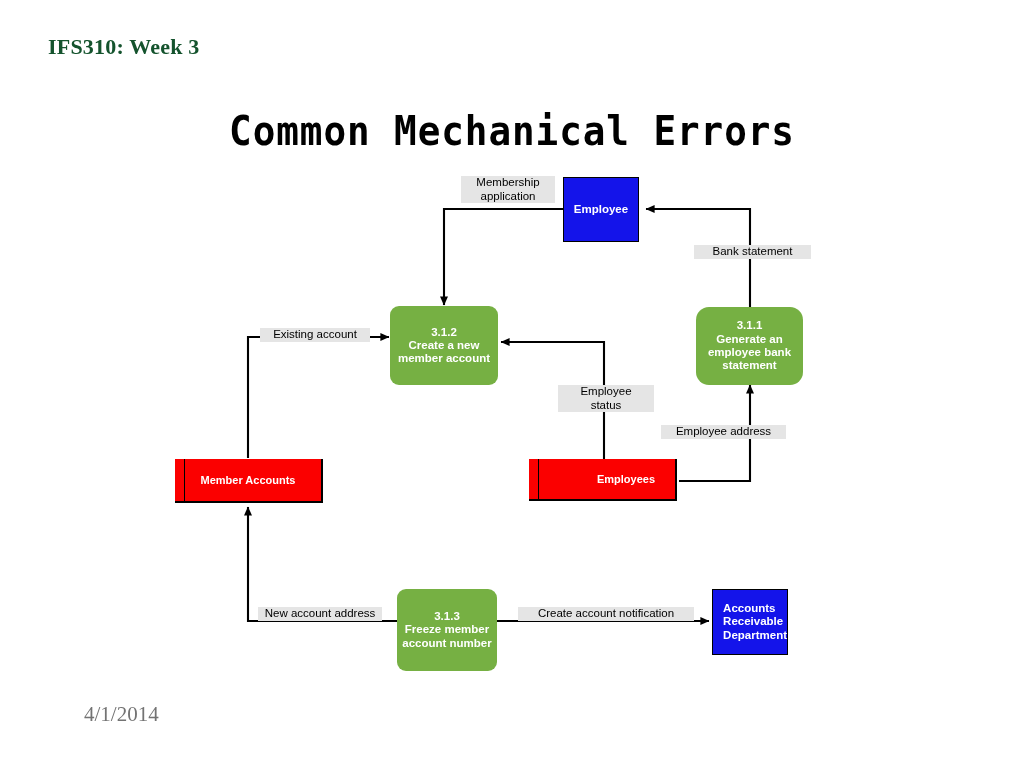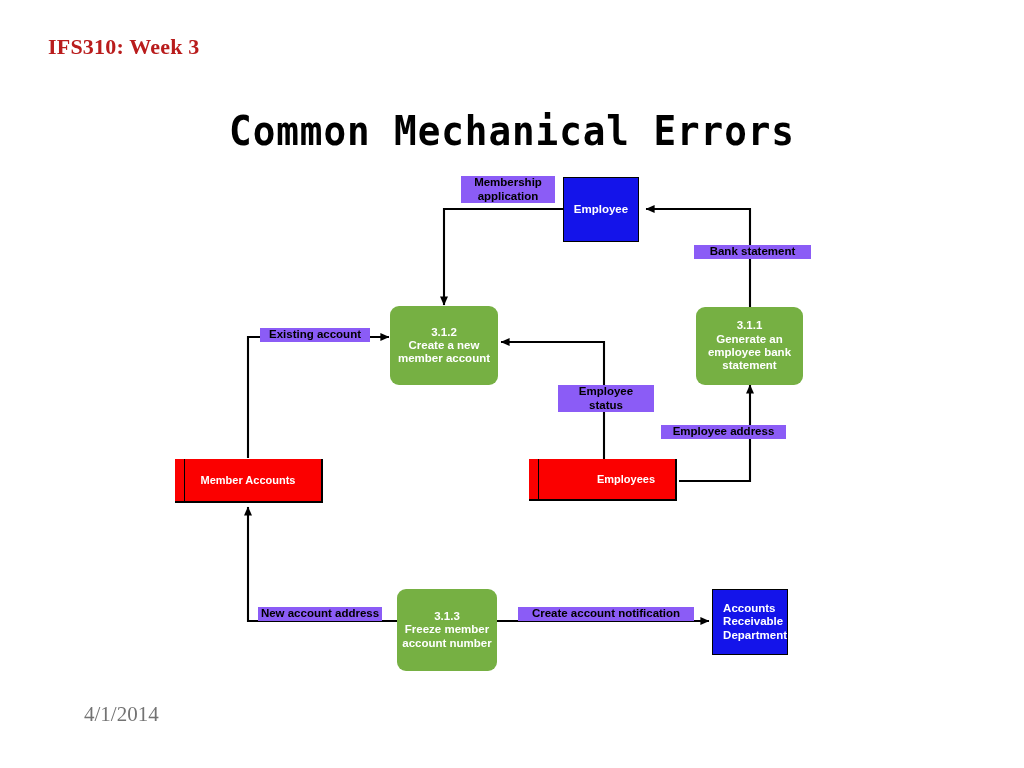--- a/index.html
+++ b/index.html
@@ -24,21 +24,21 @@
   }
 
   
   #slide-header {
     position: absolute;
     left: 48px;
     top: 34px;
     font-family: "Liberation Serif", serif;
     font-weight: bold;
     font-size: 22px;
-    color: #b91c1c;
+    color: #14532d;
     letter-spacing: 0.2px;
     white-space: nowrap;
   }
   #slide-date {
     position: absolute;
     left: 84px;
     top: 702px;
     font-family: "Liberation Serif", serif;
     font-size: 21px;
     color: #737373;
@@ -119,27 +119,27 @@
     left: 9px;
     top: 0;
     bottom: 0;
     width: 1px;
     background: #000000;
   }
 
   .flow-label {
     position: absolute;
     font-size: 11.5px;
-    font-weight: bold;
+    font-weight: normal;
     color: #000000;
     line-height: 1.18;
     text-align: center;
     white-space: pre-line;
     z-index: 4;
-    background: #8b5cf6;
+    background: #e5e5e5;
     padding: 0 2px;
   }
 </style>
 </head>
 <body>
 
 <div id="slide">
 
   <div id="slide-header">IFS310: Week 3</div>
 
@@ -174,21 +174,21 @@
     <div class="node entity" style="left:563px; top:177px; width:76px; height:65px;">
       <span>Employee</span>
     </div>
 
     <div class="node process" style="left:390px; top:306px; width:108px; height:79px;">
       <span style="white-space:pre-line;">3.1.2
 Create a new
 member account</span>
     </div>
 
-    <div class="node process" style="left:696px; top:307px; width:107px; height:78px;">
+    <div class="node process" style="left:696px; top:307px; width:107px; height:78px;border-radius:13px;">
       <span style="white-space:pre-line;">3.1.1
 Generate an
 employee bank
 statement</span>
     </div>
 
     <div class="node process" style="left:397px; top:589px; width:100px; height:82px;">
       <span style="white-space:pre-line;">3.1.3
 Freeze member
 account number</span>

